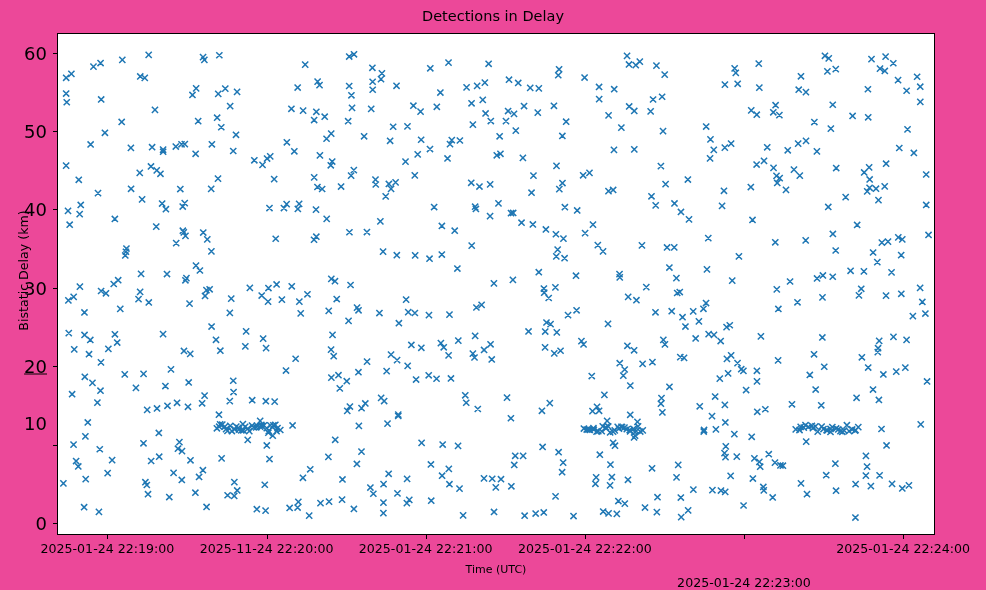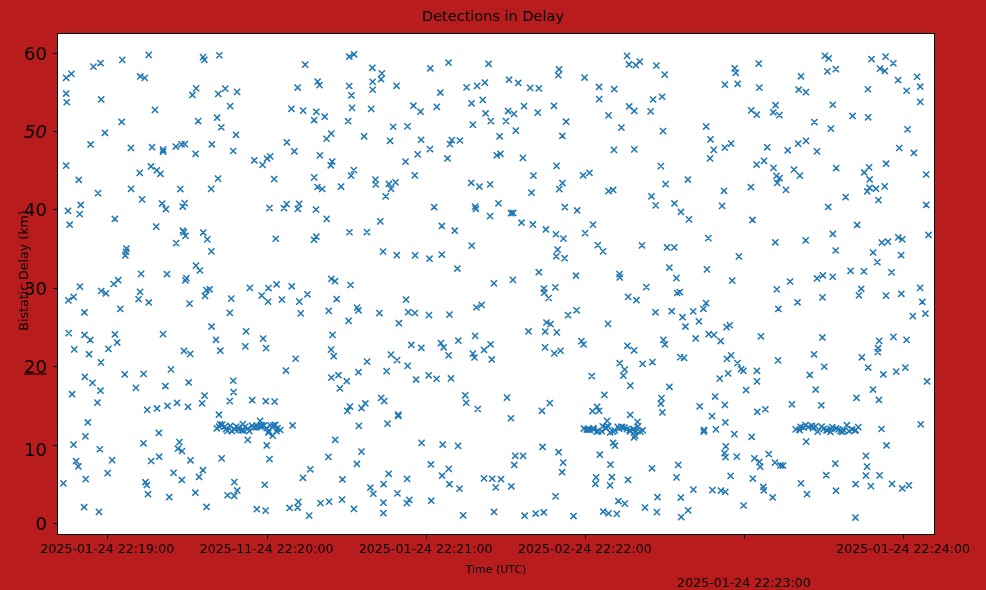--- a/index.html
+++ b/index.html
@@ -11,21 +11,21 @@
   body {
     font-family: "DejaVu Sans", sans-serif;
     width: 986px;
     height: 590px;
     overflow: hidden;
   }
   #figure {
     position: relative;
     width: 986px;
     height: 590px;
-    background: #b91c1c;
+    background: #ec4899;
   }
   #plot-title {
     position: absolute;
     left: 0;
     top: 8px;
     width: 986px;
     text-align: center;
     font-size: 14.5px;
     color: #000000;
     letter-spacing: 0px;
@@ -114,37 +114,37 @@
   </div>
 
   <div id="tick-layer">
       <div class="xtick-mark" style="left: 107.399px;"></div>
       <div class="xtick-label" style="left: 107.399px;">2025-01-24 22:19:00</div>
       <div class="xtick-mark" style="left: 266.553px;"></div>
       <div class="xtick-label" style="left: 266.553px;">2025-11-24 22:20:00</div>
       <div class="xtick-mark" style="left: 425.707px;"></div>
       <div class="xtick-label" style="left: 425.707px;">2025-01-24 22:21:00</div>
       <div class="xtick-mark" style="left: 584.861px;"></div>
-      <div class="xtick-label" style="left: 584.861px;">2025-02-24 22:22:00</div>
+      <div class="xtick-label" style="left: 584.861px;">2025-01-24 22:22:00</div>
       <div class="xtick-mark" style="left: 744.015px;"></div>
       <div class="xtick-label" style="left: 744.015px; margin-top: 34px;">2025-01-24 22:23:00</div>
       <div class="xtick-mark" style="left: 903.169px;"></div>
       <div class="xtick-label" style="left: 903.169px;">2025-01-24 22:24:00</div>
       <div class="ytick-mark" style="top: 523.234px;"></div>
       <div class="ytick-label" style="top: 523.234px;">0</div>
       <div class="ytick-mark" style="top: 444.797px;"></div>
-      <div class="ytick-label" style="top: 449px;">10</div>
+      <div class="ytick-label" style="top: 423px;">10</div>
       <div class="ytick-mark" style="top: 366.359px;"></div>
       <div class="ytick-label" style="top: 366.359px; text-decoration: underline;">20</div>
       <div class="ytick-mark" style="top: 287.922px;"></div>
       <div class="ytick-label" style="top: 287.922px;">30</div>
       <div class="ytick-mark" style="top: 209.484px;"></div>
       <div class="ytick-label" style="top: 209.484px;">40</div>
       <div class="ytick-mark" style="top: 131.047px;"></div>
-      <div class="ytick-label" style="top: 131.047px; font-style: italic;">50</div>
+      <div class="ytick-label" style="top: 131.047px;">50</div>
       <div class="ytick-mark" style="top: 52.6094px;"></div>
       <div class="ytick-label" style="top: 52.6094px;">60</div>
     </div>
 
   <div id="xlabel">Time (UTC)</div>
   <div id="ylabel">Bistatic Delay (km)</div>
 
 </div>
 
 </body></html>

